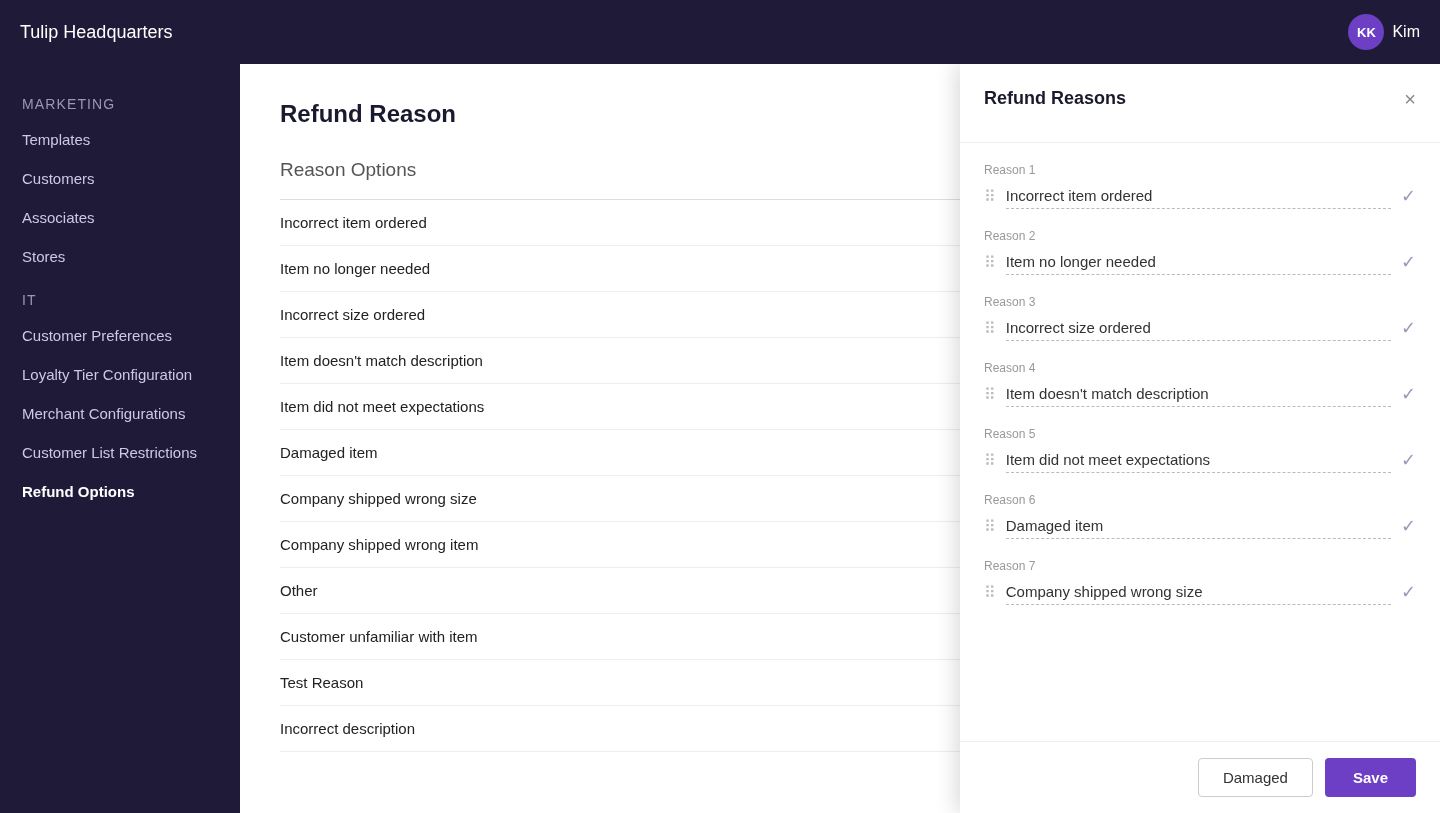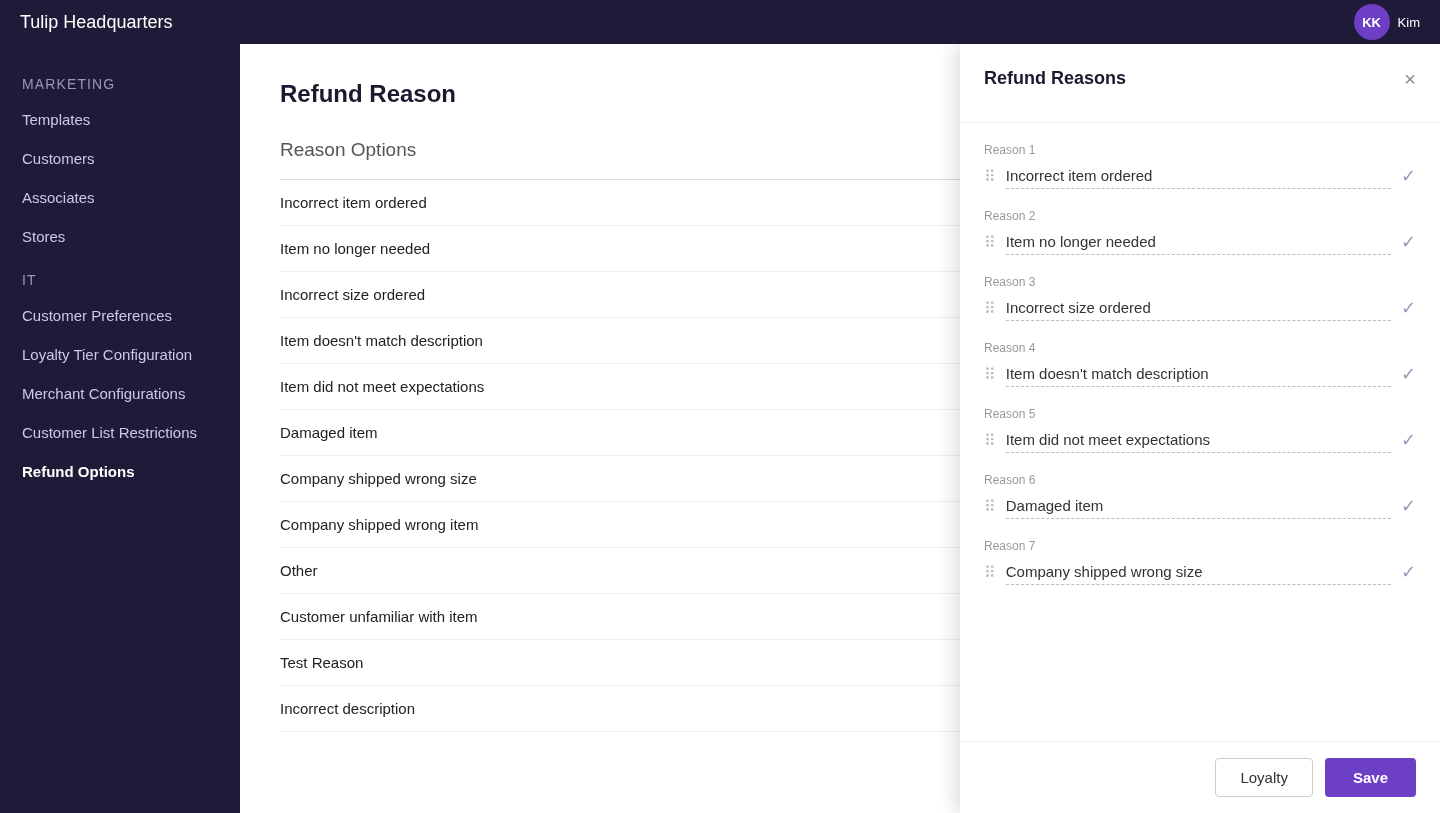--- a/index.html
+++ b/index.html
@@ -1,36 +1,36 @@
 <!DOCTYPE html>
 <html><head>
   <meta charset="utf-8">
   <style>
     * { box-sizing: border-box; margin: 0; padding: 0; }
     body { font-family: -apple-system, BlinkMacSystemFont, 'Segoe UI', sans-serif; display: flex; flex-direction: column; height: 813px; overflow: hidden; }
 
     
     .top-nav {
       background: #1e1a38;
-      height: 44px;
+      height: 64px;
       display: flex;
       align-items: center;
       padding: 0 20px;
       justify-content: space-between;
       flex-shrink: 0;
     }
     .top-nav-title { color: #fff; font-size: 18px; font-weight: 500; }
     .avatar-wrapper { display: flex; align-items: center; gap: 8px; }
     .avatar-circle {
       width: 36px; height: 36px; border-radius: 50%;
       background: #6c3fc5; color: #fff;
       display: flex; align-items: center; justify-content: center;
       font-size: 13px; font-weight: 600;
     }
-    .avatar-name { color: #fff; font-size: 13px; }
+    .avatar-name { color: #fff; font-size: 16px; }
 
     
     .layout { display: flex; flex: 1; overflow: hidden; }
 
     
     .sidebar {
       width: 240px;
       background: #1e1a38;
       color: #fff;
       flex-shrink: 0;
@@ -299,18 +299,18 @@
           <div class="reason-item">
       <div class="reason-label">Reason 7</div>
       <div class="reason-input-row">
         <span class="drag-handle">⠿</span>
         <input class="reason-input" value="Company shipped wrong size" style="">
         <span class="check-icon">✓</span>
       </div>
     </div>
         </div>
       <div class="panel-footer">
-        <button class="btn-cancel">Loyalty</button>
+        <button class="btn-cancel">Damaged</button>
         <button class="btn-save">Save</button>
       </div>
     </div>
   </main>
 </div>
 
 </body></html>

